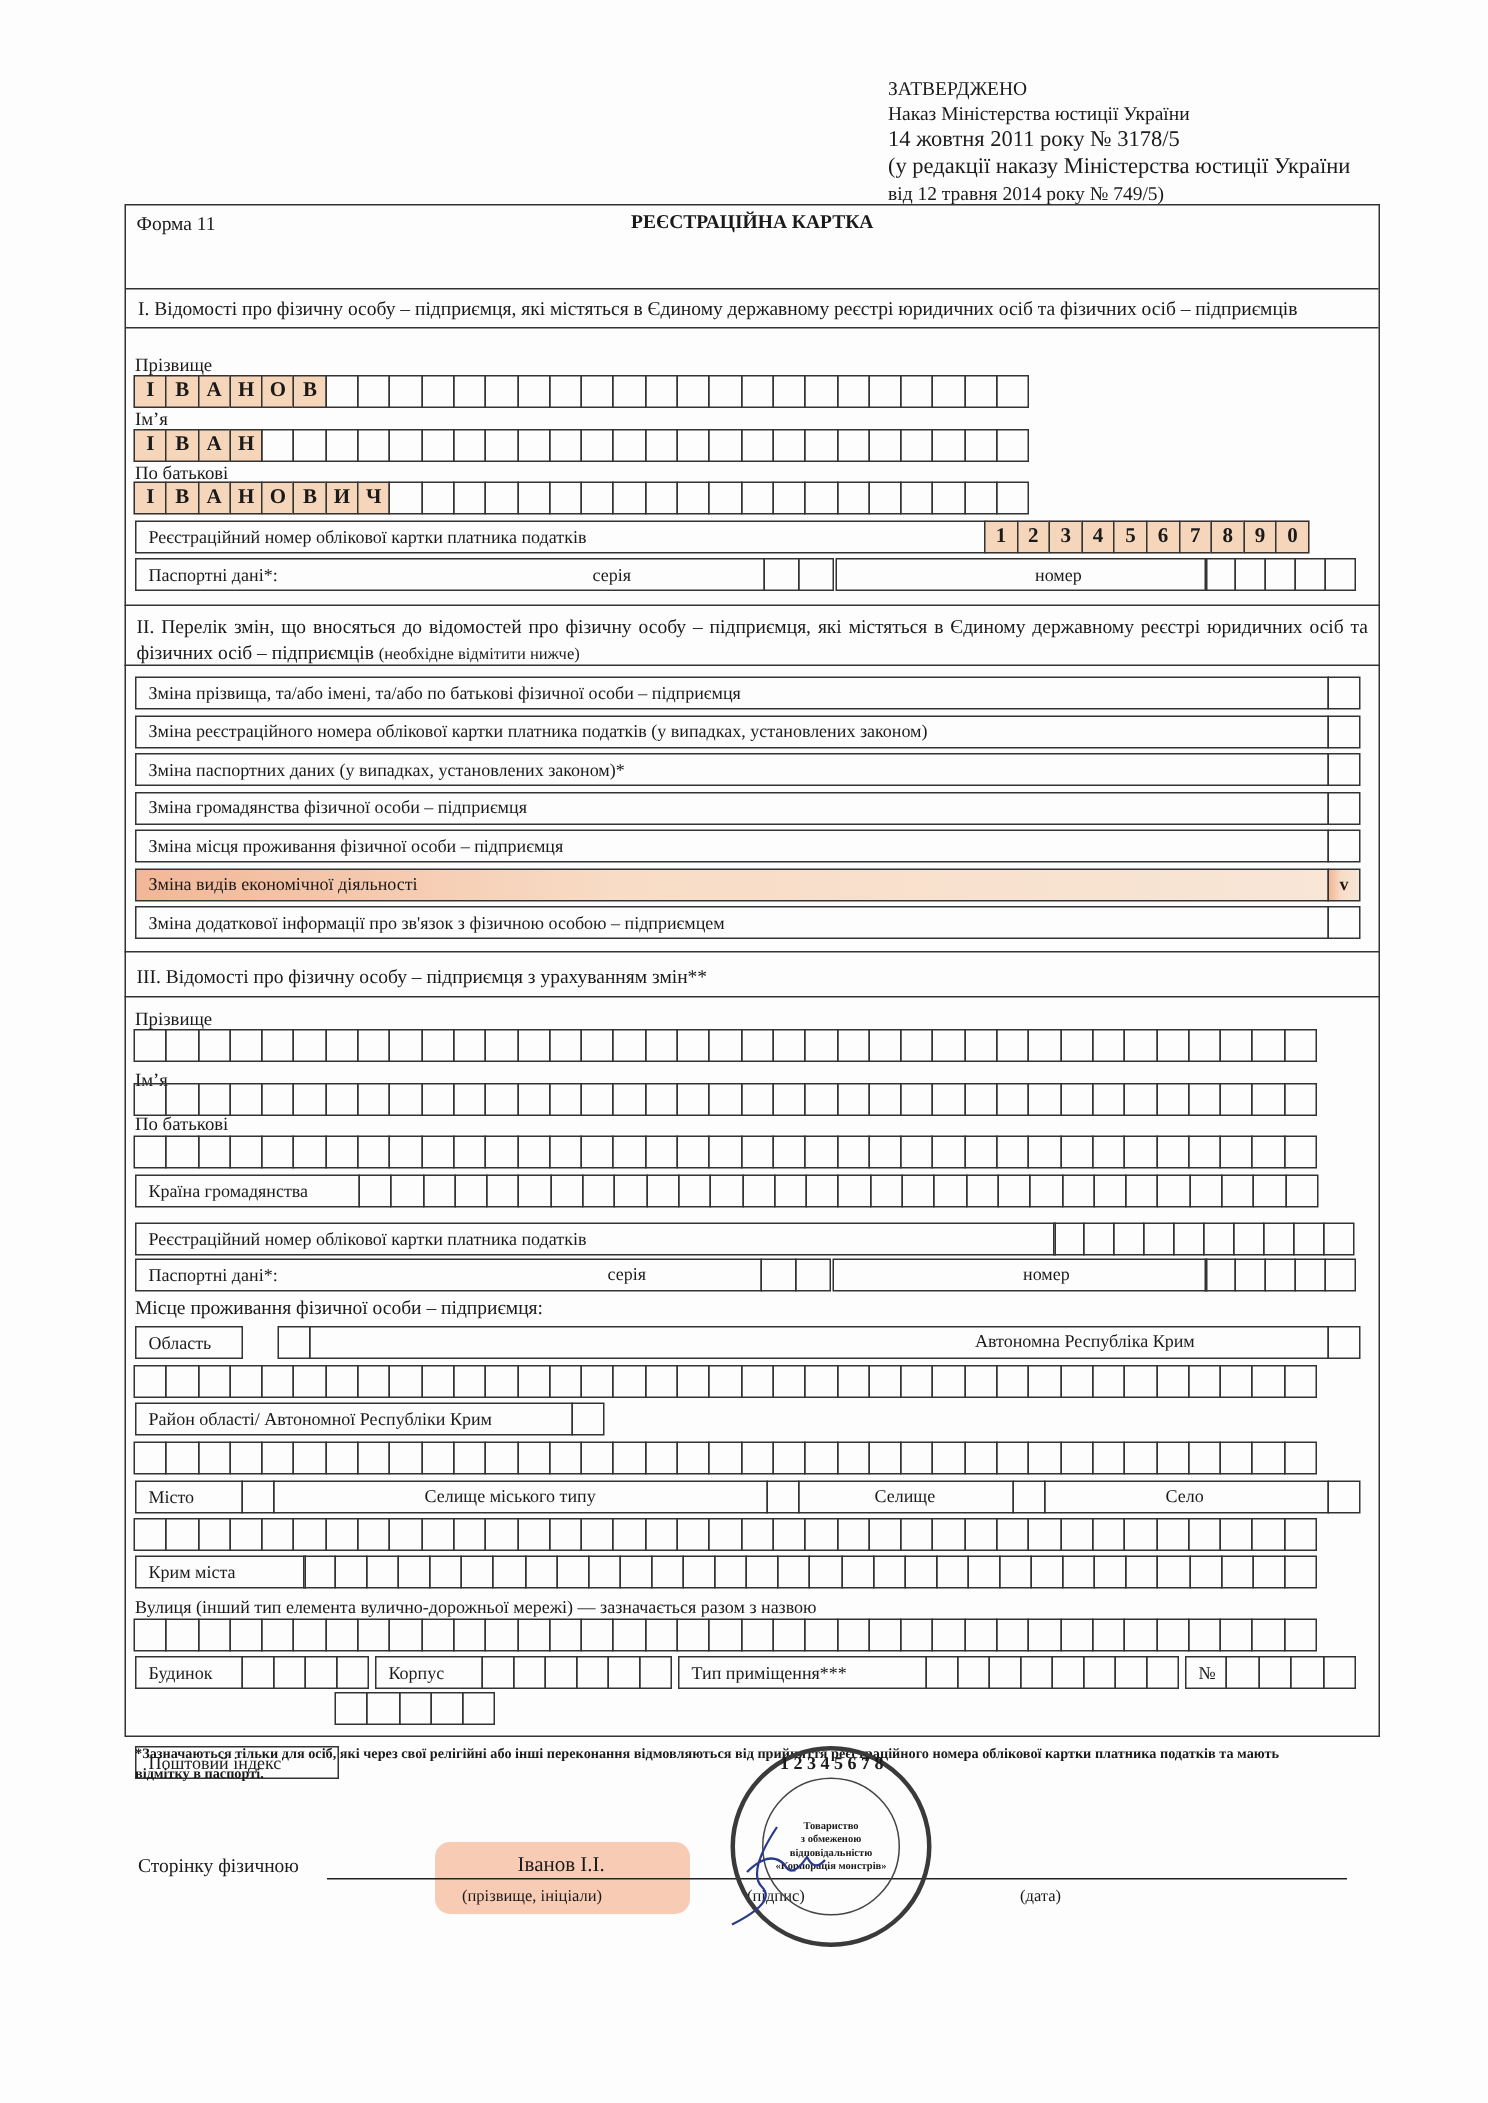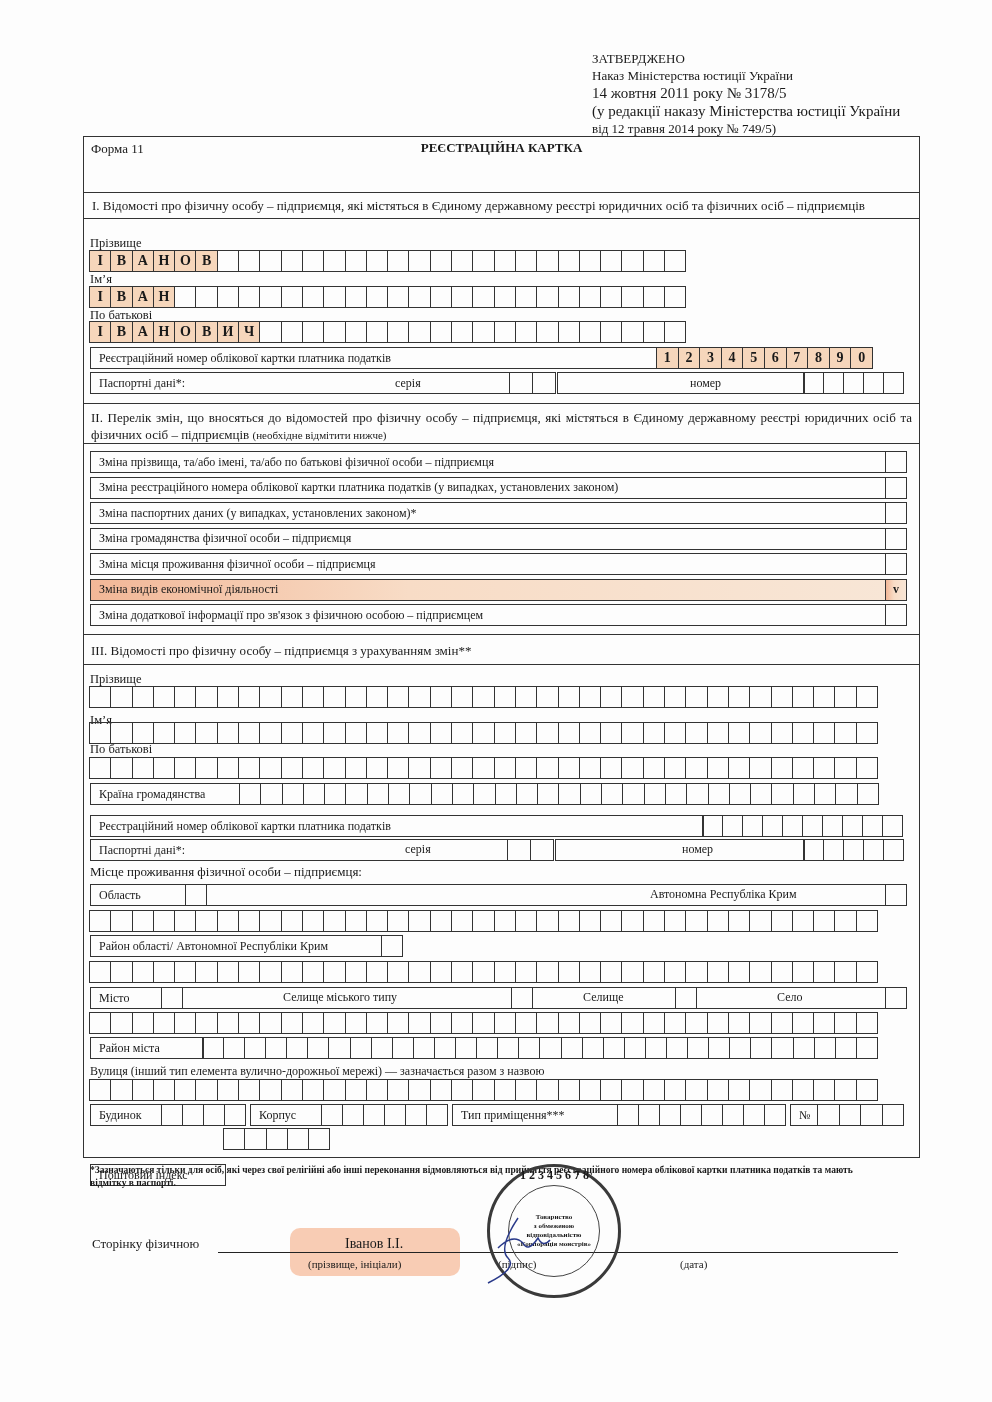--- a/index.html
+++ b/index.html
@@ -390,21 +390,21 @@
     <div class="box" style="left: 555px; top: 839px; width: 250px;"></div>
     <div class="lbl" style="left: 682px; top: 842px; font-size: 12px;">номер</div>
     <div class="row" style="left: 804px; top: 839px;">
       <div class="cell" style="width: 21px;"></div>
       <div class="cell" style="width: 21px;"></div>
       <div class="cell" style="width: 21px;"></div>
       <div class="cell" style="width: 21px;"></div>
       <div class="cell" style="width: 21px;"></div>
     </div>
     <div class="lbl" style="left: 90px; top: 864px; font-size: 13px;">Місце проживання фізичної особи – підприємця:</div>
-    <div class="box" style="left: 90px; top: 884px; width: 96px;">
+    <div class="box" style="left: 90px; top: 884px; width: 72px;">
       <span class="t">Область</span>
     </div>
     <div class="chk" style="left: 185px; top: 884px;"></div>
     <div class="box" style="left: 206px; top: 884px; width: 680px;"></div>
     <div class="lbl" style="left: 650px; top: 887px; font-size: 12px;">Автономна Республіка Крим</div>
     <div class="chk" style="left: 885px; top: 884px;"></div>
     <div class="row" style="left: 90px; top: 910px;">
       <div class="cell" style="width: 22.3px;"></div>
       <div class="cell" style="width: 22.3px;"></div>
       <div class="cell" style="width: 22.3px;"></div>
@@ -532,21 +532,21 @@
       <div class="cell" style="width: 22.3px;"></div>
       <div class="cell" style="width: 22.3px;"></div>
       <div class="cell" style="width: 22.3px;"></div>
       <div class="cell" style="width: 22.3px;"></div>
       <div class="cell" style="width: 22.3px;"></div>
       <div class="cell" style="width: 22.3px;"></div>
       <div class="cell" style="width: 22.3px;"></div>
       <div class="cell" style="width: 22.3px;"></div>
     </div>
     <div class="box" style="left: 90px; top: 1037px; width: 114px;">
-      <span class="t">Район міста</span>
+      <span class="t">Крим міста</span>
     </div>
     <div class="chk" style="left: 202px; top: 1037px;"></div>
     <div class="row" style="left: 224px; top: 1037px;">
       <div class="cell" style="width: 22.1px;"></div>
       <div class="cell" style="width: 22.1px;"></div>
       <div class="cell" style="width: 22.1px;"></div>
       <div class="cell" style="width: 22.1px;"></div>
       <div class="cell" style="width: 22.1px;"></div>
       <div class="cell" style="width: 22.1px;"></div>
       <div class="cell" style="width: 22.1px;"></div>

